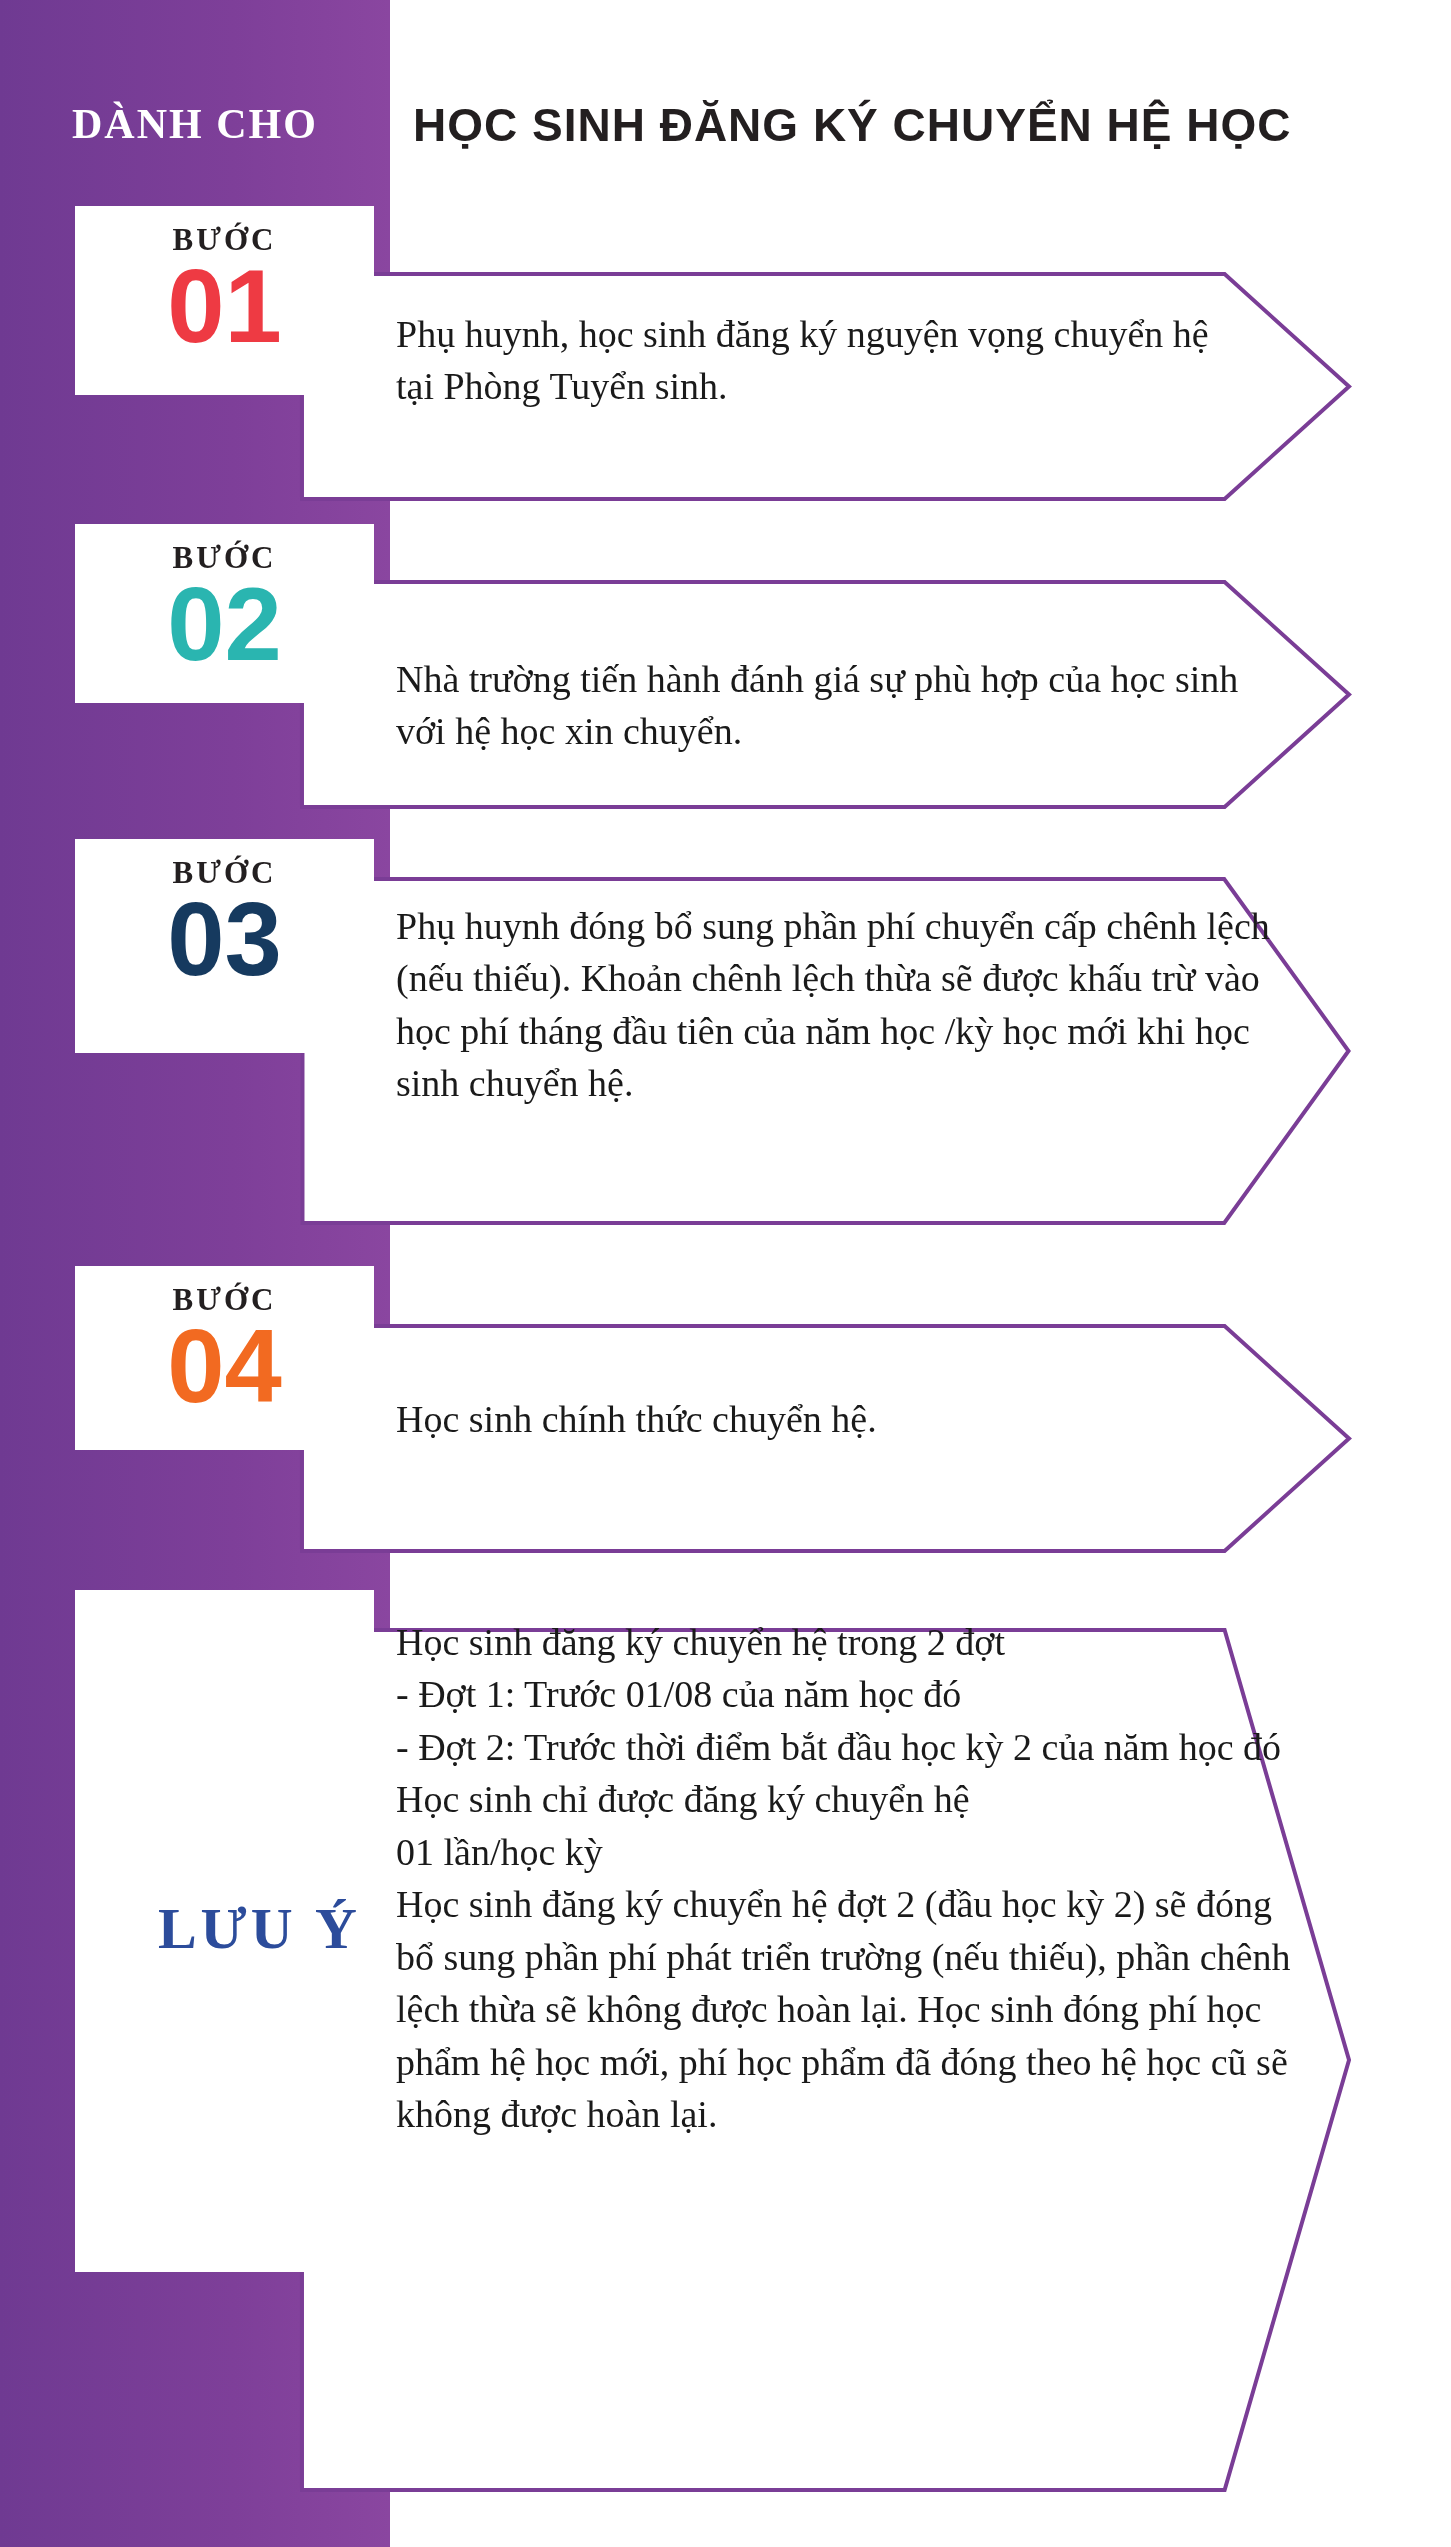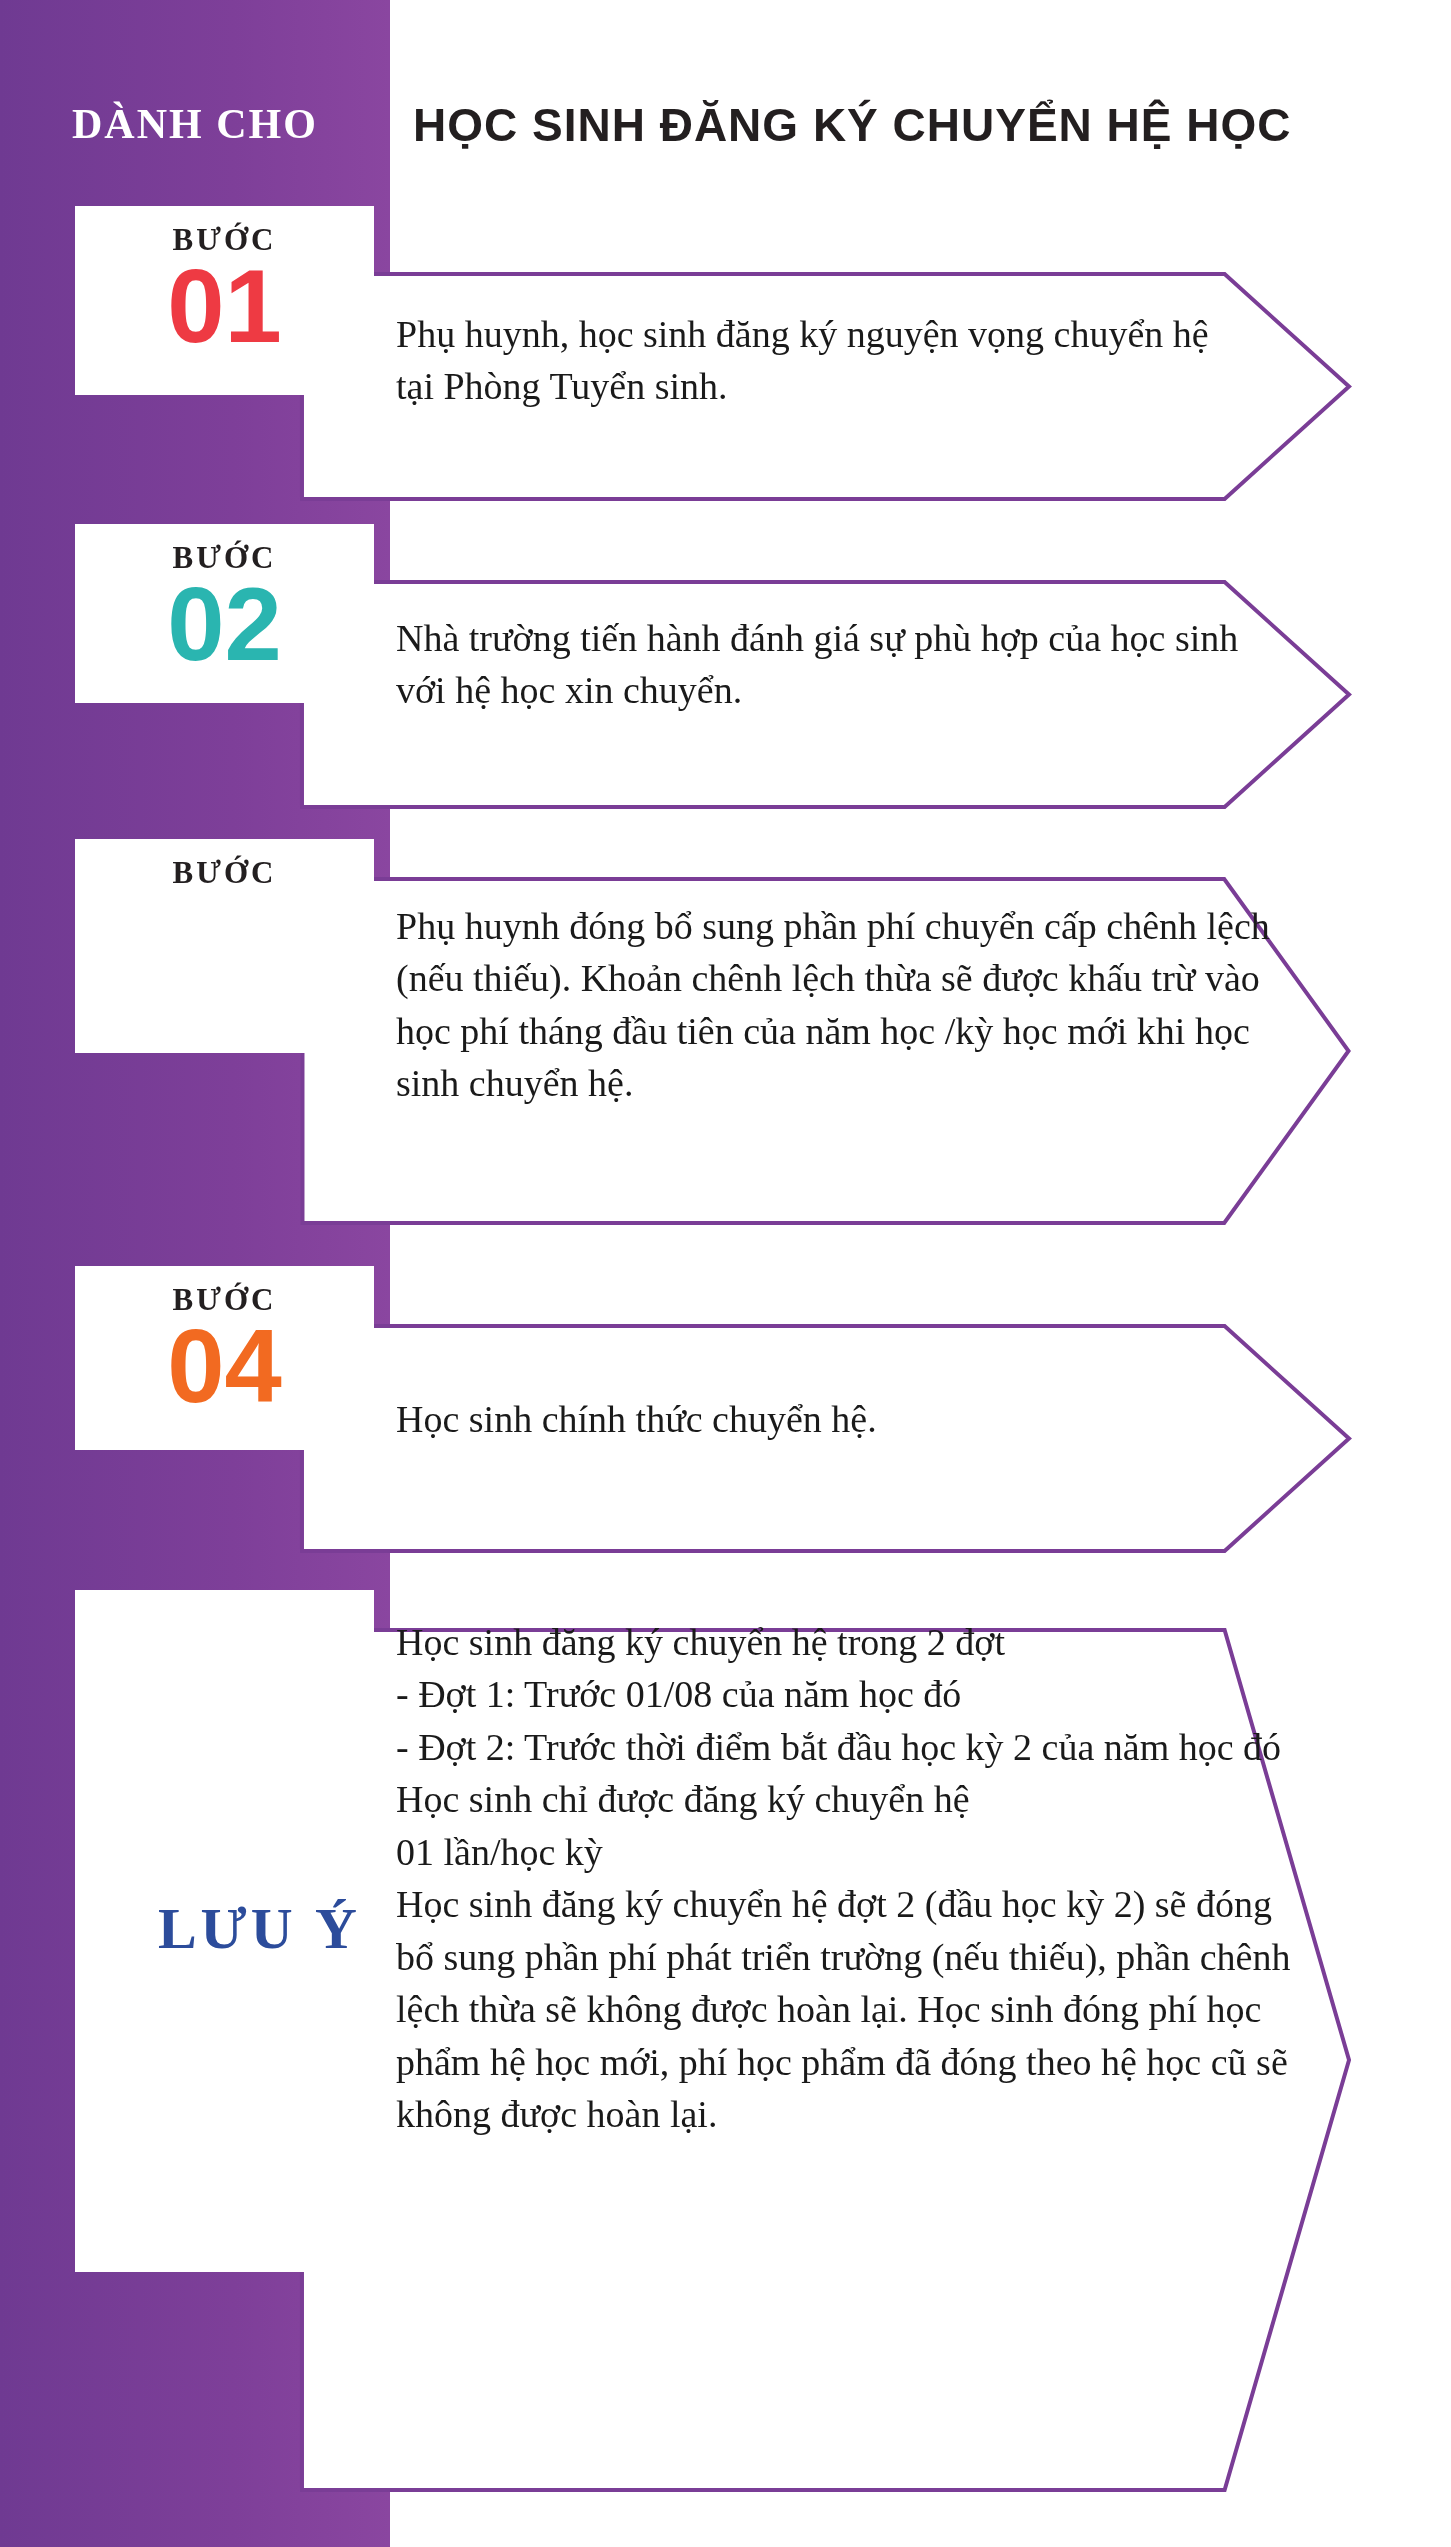--- a/index.html
+++ b/index.html
@@ -159,32 +159,33 @@
     <svg class="arrow-tip" style="left:299px; top:579px;" width="1055" height="231" viewBox="0 0 1060 232">
       <path d="M3,3 L930,3 L1055,116 L930,229 L3,229 Z" fill="#ffffff" stroke="#7a3d96" stroke-width="4"></path>
     </svg>
     <svg class="fold" style="left:294px; top:697px;" width="109" height="109">
       <path d="M0,0 L105,0 L0,105 Z" fill="#c2185b"></path>
     </svg>
     <div class="step-badge" style="left:75px; top:524px; width:299px; height:179px;">
       <div class="badge-label">BƯỚC</div>
       <div class="badge-number" style="color:#2ab5b0;">02</div>
     </div>
-    <div class="arrow-text" style="left:396px; top:612px; width:856px;">Nhà trường tiến hành đánh giá sự phù hợp của học sinh với hệ học xin chuyển.</div>
+    <div class="arrow-text" style="left:396px; top:653px; width:856px;">Nhà trường tiến hành đánh giá sự phù hợp của học sinh với hệ học xin chuyển.</div>
   </div>
 
   <div class="step">
     <svg class="arrow-tip" style="left:299px; top:876px;" width="1055" height="350" viewBox="0 0 1060 352">
       <path d="M3,3 L930,3 L1055,176 L930,349 L3,349 Z" fill="#ffffff" stroke="#7a3d96" stroke-width="4"></path>
     </svg>
     <svg class="fold" style="left:294px; top:1053px;" width="109" height="109">
       <path d="M0,0 L105,0 L0,105 Z" fill="#c2185b"></path>
     </svg>
     <div class="step-badge" style="left:75px; top:839px; width:299px; height:214px;">
       <div class="badge-label">BƯỚC</div>
+      <div class="badge-number" style="color:#163a5f;">03</div>
     </div>
     <div class="arrow-text" style="left:396px; top:900px; width:886px;">Phụ huynh đóng bổ sung phần phí chuyển cấp chênh lệch (nếu thiếu). Khoản chênh lệch thừa sẽ được khấu trừ vào học phí tháng đầu tiên của năm học /kỳ học mới khi học sinh chuyển hệ.</div>
   </div>
 
   <div class="step">
     <svg class="arrow-tip" style="left:299px; top:1323px;" width="1055" height="231" viewBox="0 0 1060 232">
       <path d="M3,3 L930,3 L1055,116 L930,229 L3,229 Z" fill="#ffffff" stroke="#7a3d96" stroke-width="4"></path>
     </svg>
     <svg class="fold" style="left:294px; top:1441px;" width="109" height="109">
       <path d="M0,0 L105,0 L0,105 Z" fill="#c2185b"></path>

